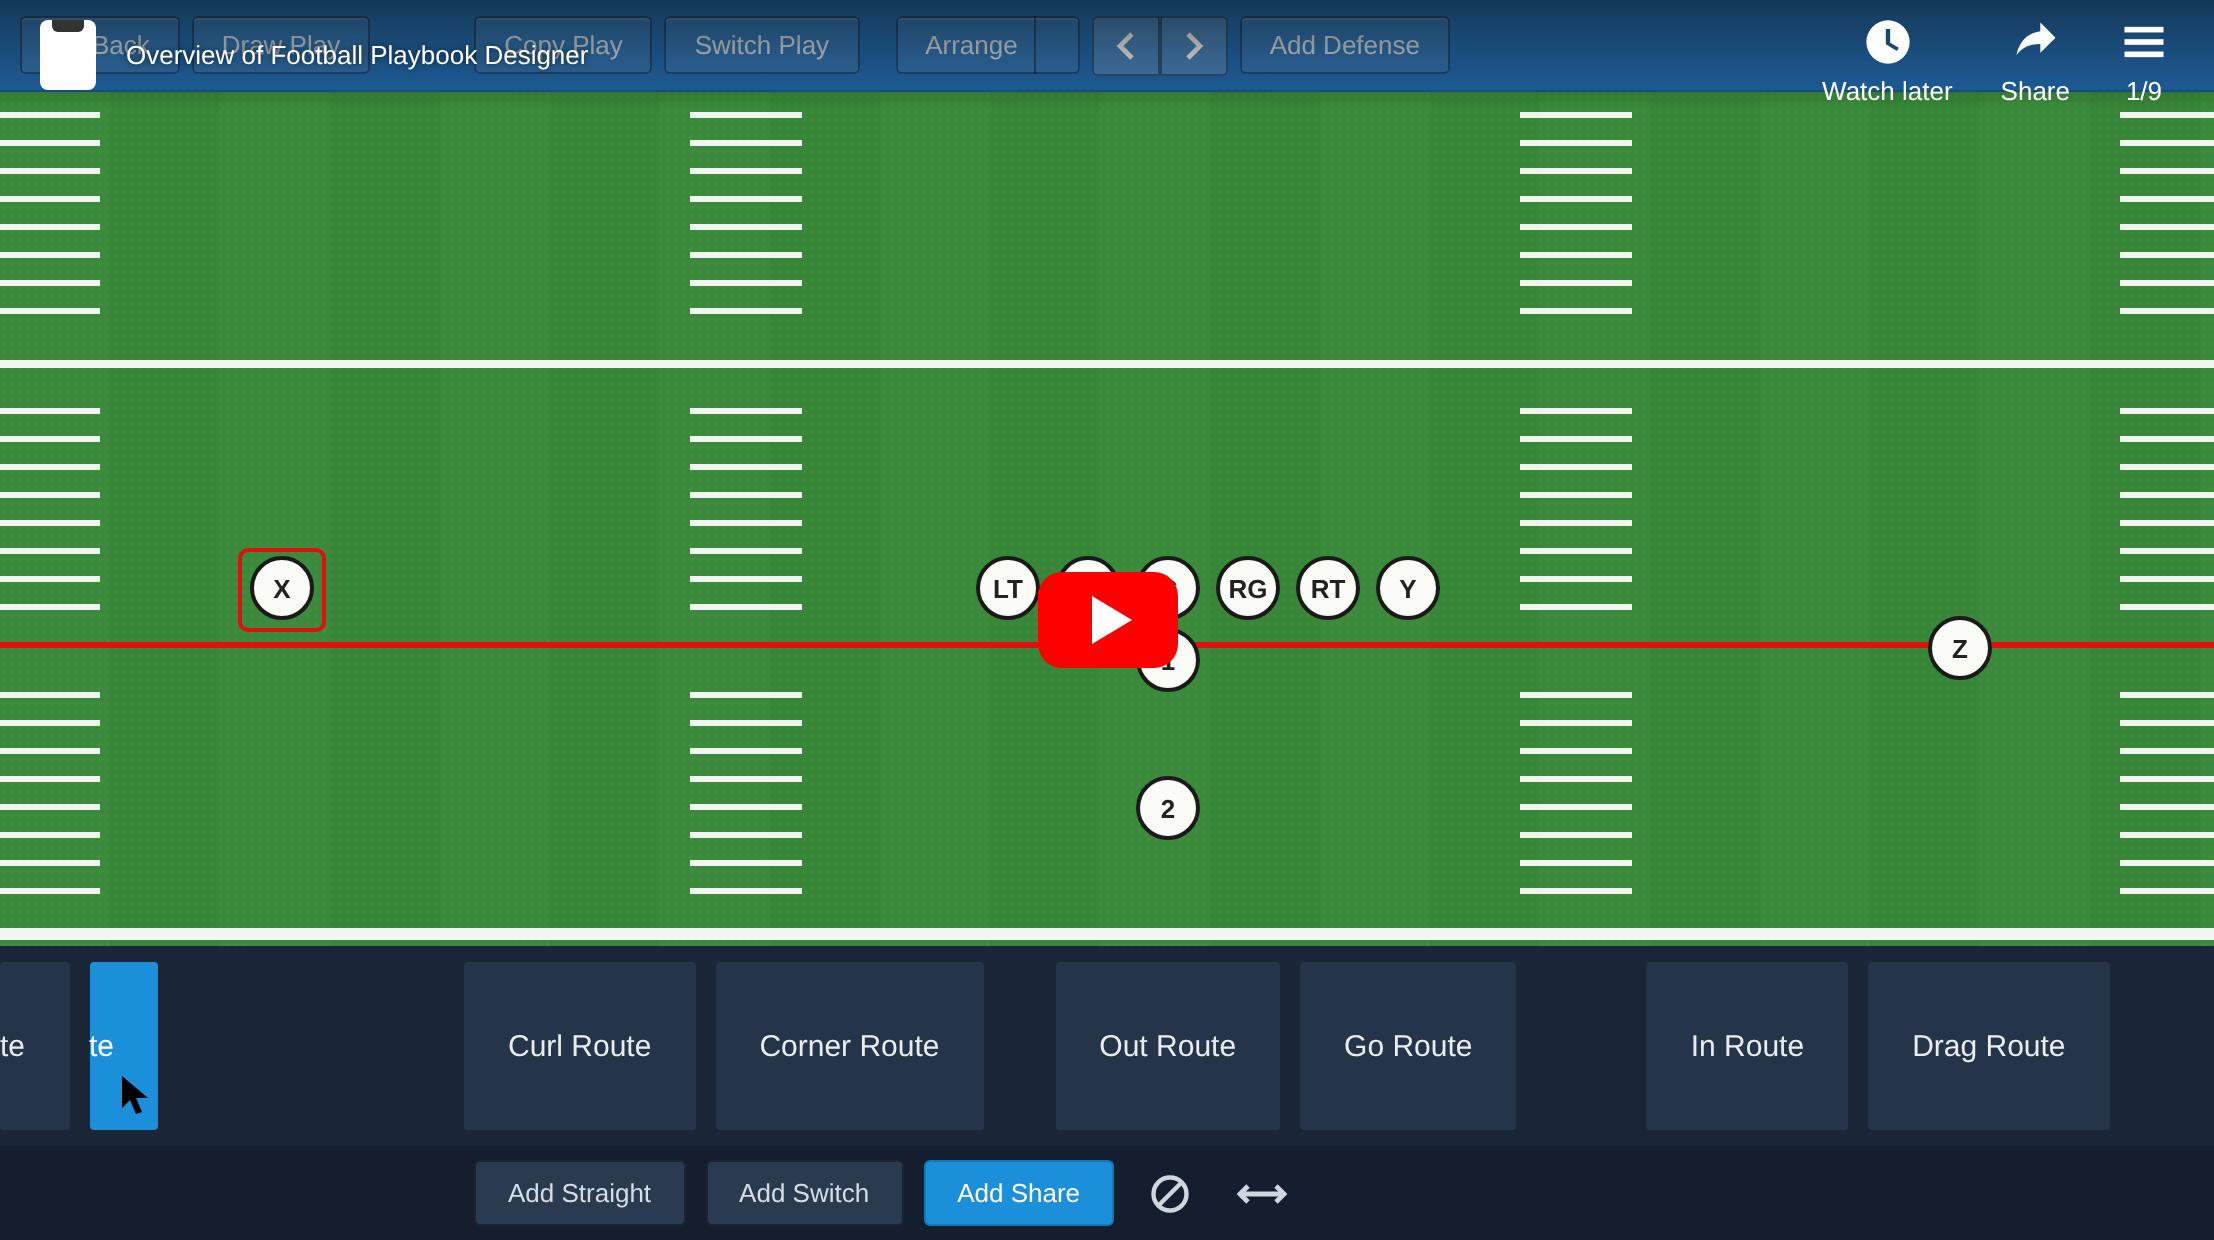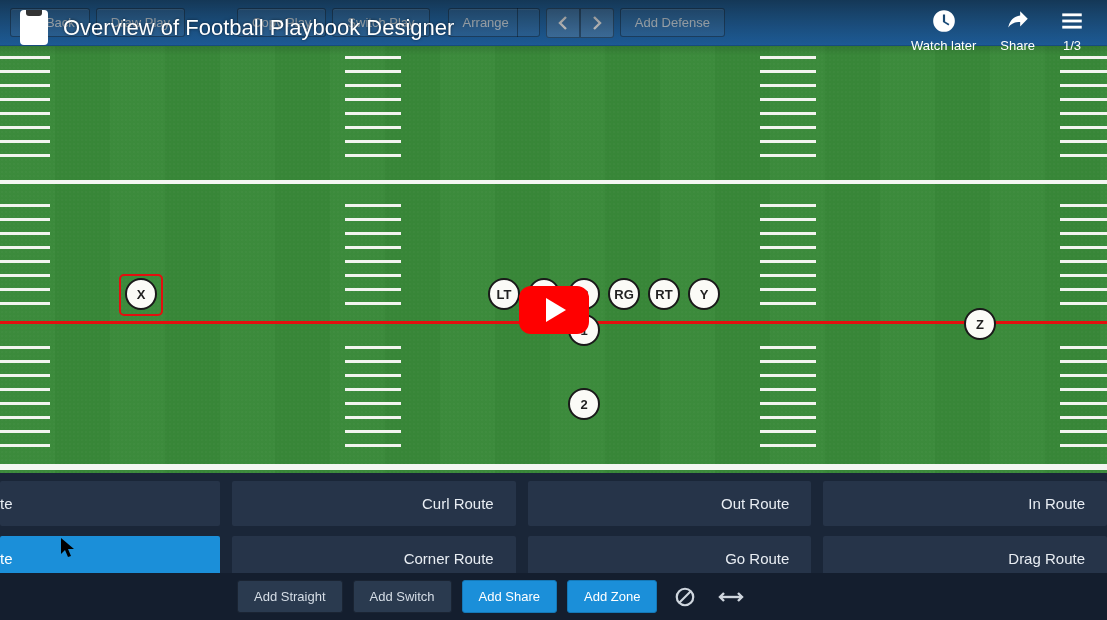--- a/index.html
+++ b/index.html
@@ -3,21 +3,21 @@
 <meta charset="utf-8">
 <style>
 *{margin:0;padding:0;box-sizing:border-box;font-family:Arial,Helvetica,sans-serif;}
 html,body{width:1107px;height:620px;overflow:hidden;background:#000;}
 .video-frame{position:relative;width:1107px;height:620px;}
 
 
 .yt-header{position:absolute;top:0;left:0;right:0;height:55px;background:linear-gradient(rgba(0,0,0,0.55),rgba(0,0,0,0.15) 80%,rgba(0,0,0,0));z-index:40;display:flex;align-items:center;padding:0 20px;color:#fff;}
 .yt-chip{width:28px;height:35px;background:#fff;border-radius:4px;margin-right:15px;position:relative;}
 .yt-chip:before{content:"";position:absolute;top:0;left:6px;width:16px;height:6px;background:#333;border-radius:0 0 3px 3px;}
-.yt-title{font-size:22px;font-weight:400;text-shadow:0 0 3px rgba(0,0,0,0.6);}
+.yt-title{font-size:13px;font-weight:400;text-shadow:0 0 3px rgba(0,0,0,0.6);}
 .yt-right{position:absolute;right:0;top:0;display:flex;gap:24px;align-items:flex-start;padding:8px 22px 0;}
 .yt-btn{display:flex;flex-direction:column;align-items:center;font-size:13px;color:#fff;cursor:pointer;}
 .yt-btn .ic{width:26px;height:26px;display:flex;align-items:center;justify-content:center;margin-bottom:4px;}
 .yt-btn svg{fill:#fff;width:26px;height:26px;}
 
 
 .app-toolbar{position:absolute;top:0;left:0;right:0;height:46px;background:linear-gradient(#2d7bc0 0%,#2168ac 100%);display:flex;align-items:center;padding:0 10px;z-index:5;gap:6px;border-bottom:1px solid #1a5690;}
 .tbtn{background:rgba(255,255,255,0.08);border:1px solid rgba(0,0,0,0.35);color:#dbe8f2;font-size:13px;padding:6px 14px;border-radius:3px;cursor:pointer;box-shadow:inset 0 1px 0 rgba(255,255,255,0.15);}
 .tbtn.arrange{padding-right:30px;position:relative;}
 .tbtn.arrange:after{content:"";position:absolute;right:-1px;top:-1px;bottom:-1px;width:22px;border-left:1px solid rgba(0,0,0,0.35);}
@@ -49,21 +49,21 @@
 
 .player{position:absolute;width:32px;height:32px;border-radius:50%;background:#fbfbf7;border:2px solid #1a1a1a;display:flex;align-items:center;justify-content:center;font-size:13px;font-weight:600;color:#222;cursor:pointer;}
 .selbox{position:absolute;border:2px solid #e30f0f;border-radius:5px;}
 
 
 .ytplay{position:absolute;left:50%;top:50%;transform:translate(-50%,-50%);width:70px;height:48px;background:#ff0000;border-radius:12px;display:flex;align-items:center;justify-content:center;z-index:50;cursor:pointer;}
 .ytplay:before{content:"";border-left:20px solid #fff;border-top:12px solid transparent;border-bottom:12px solid transparent;margin-left:4px;}
 
 
 .panels{position:absolute;left:0;right:0;top:473px;height:100px;background:#1a2638;display:flex;gap:12px;padding:0;}
-.panel-col{flex:1;display:flex;flex-direction:column;gap:10px;padding:8px 0;}
+.panel-col{flex:1;display:flex;flex-direction:row;gap:10px;padding:8px 0;}
 .route-btn{background:#263449;color:#e8edf3;font-size:15px;padding:14px 22px;border:none;text-align:right;border-radius:2px;cursor:pointer;}
 .route-btn.active{background:#1b8fd9;color:#fff;}
 .panel-col.first{flex:0 0 220px;}
 .panel-col.first .route-btn{padding-left:0;text-align:left;}
 
 
 .bottom-bar{position:absolute;left:0;right:0;bottom:0;height:47px;background:#141e2e;display:flex;align-items:center;padding:0 12px;gap:10px;}
 .watch-on{position:absolute;left:10px;bottom:8px;z-index:60;background:rgba(0,0,0,0.75);border:1px solid rgba(255,255,255,0.15);color:#fff;padding:6px 10px;font-size:14px;display:flex;align-items:center;gap:8px;border-radius:2px;cursor:pointer;}
 .watch-on .ytlogotxt{display:flex;align-items:center;gap:3px;font-weight:500;}
 .watch-on .ytred{background:#ff0000;border-radius:4px;width:26px;height:18px;display:flex;align-items:center;justify-content:center;}
@@ -250,21 +250,20 @@
         <button class="route-btn">In Route</button>
         <button class="route-btn">Drag Route</button>
       </div>
   </div>
 
   <div class="bottom-bar">
     <div class="bottom-spacer"></div>
     <button class="bbtn">Add Straight</button>
     <button class="bbtn">Add Switch</button>
     <button class="bbtn active">Add Share</button>
-    <button class="bbtn active">Add Zone</button>
     <div class="icbtn">
         <svg width="22" height="22" viewBox="0 0 24 24">
           <circle cx="12" cy="12" r="9" fill="none" stroke="#cfd6de" stroke-width="2.4"></circle>
           <line x1="6" y1="18" x2="18" y2="6" stroke="#cfd6de" stroke-width="2.4"></line>
         </svg>
       </div>
     <div class="icbtn">
         <svg width="26" height="16" viewBox="0 0 26 16">
           <line x1="3" y1="8" x2="23" y2="8" stroke="#cfd6de" stroke-width="2.4"></line>
           <path d="M6 4 L2 8 L6 12" fill="none" stroke="#cfd6de" stroke-width="2.4"></path>
@@ -294,21 +293,21 @@
         <span>Share</span>
       </div>
       <div class="yt-btn">
         <div class="ic">
             <svg viewBox="0 0 24 24">
               <rect x="3" y="5" width="18" height="2.6"></rect>
               <rect x="3" y="10.7" width="18" height="2.6"></rect>
               <rect x="3" y="16.4" width="18" height="2.6"></rect>
             </svg>
           </div>
-        <span>1/3</span>
+        <span>1/9</span>
       </div>
     </div>
   </div>
 
   <div class="ytplay"></div>
 
 
   <div class="cursor-arrow">
     <svg viewBox="0 0 18 22">
         <path d="M1 1 L1 17 L5 13 L8 20 L11 19 L8 12 L14 12 Z" fill="#000"></path>

